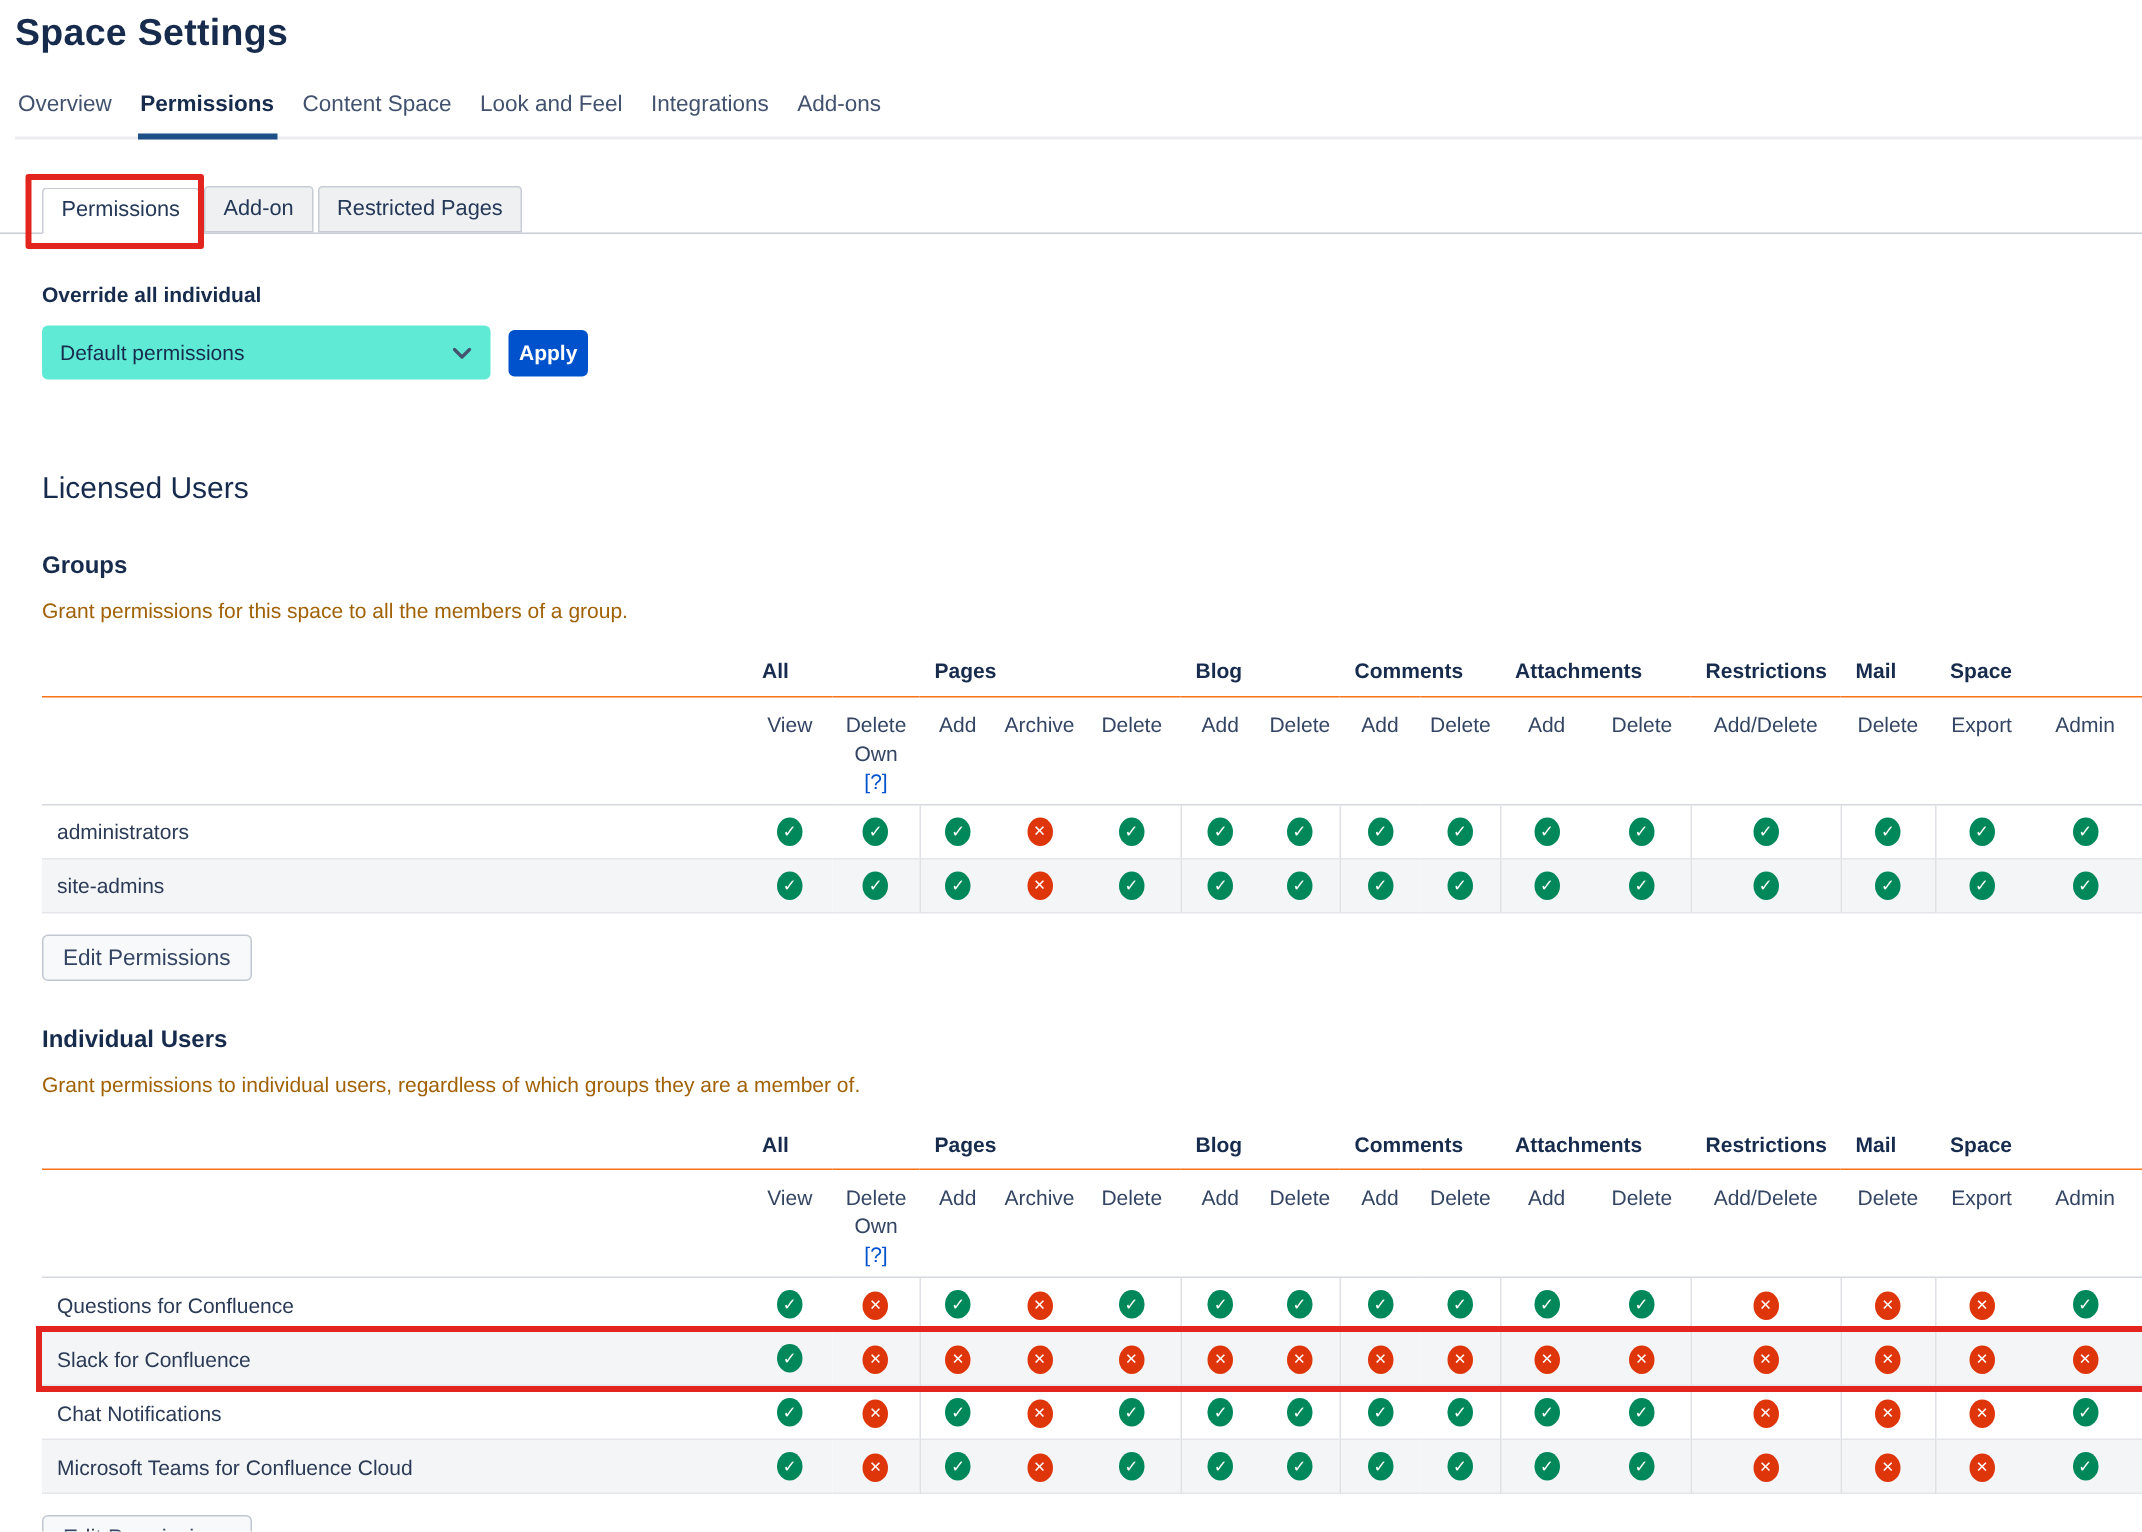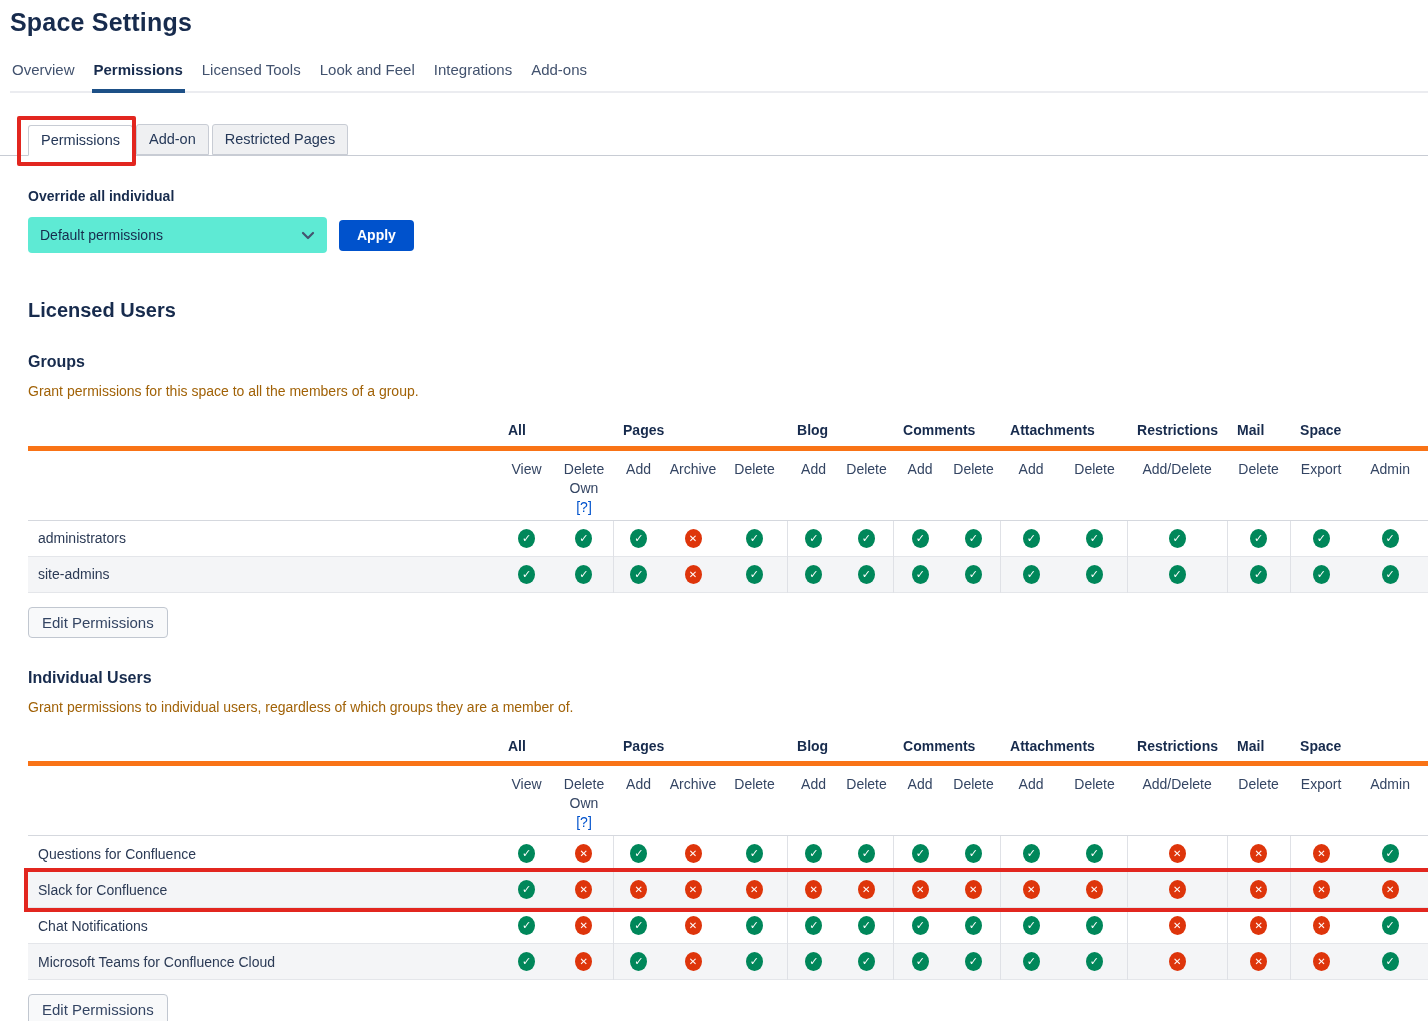--- a/index.html
+++ b/index.html
@@ -26,32 +26,32 @@
   .subtab.active { background:#fff; border-bottom:1px solid #fff; margin-bottom:-1px; position:relative; }
   .subtab-annotation { position:absolute; left:-12px; right:-4px; top:-10px; bottom:-11px;
             border:4px solid var(--annotation); border-radius:2px; pointer-events:none; }
 
   
   .override-label { margin-top:32px; font-size:14px; font-weight:700; color:#172B4D; }
   .override-controls { margin-top:13px; display:flex; align-items:center; gap:12px; }
   .select { width:299px; height:36px; background:#5eead4; border-radius:4px; display:flex; align-items:center;
             justify-content:space-between; padding:0 12px; font-size:14px; color:#172B4D; cursor:pointer; }
   .chev svg { display:block; }
-  .btn-apply { height:31px; padding:0 18px; background:var(--accent_blue); color:#fff; font-weight:700;
+  .btn-apply { height:31px; padding:0 7px; background:var(--accent_blue); color:#fff; font-weight:700;
             font-size:14px; border:none; border-radius:4px; cursor:pointer; font-family:inherit; }
 
-  h2.section-heading { margin:46px 0 0 0; font-size:20px; font-weight:700; color:#172B4D; }
+  h2.section-heading { margin:62px 0 0 0; font-size:20px; font-weight:400; color:#172B4D; }
   h3.sub-heading { margin:31px 12px 0 0; font-size:16px; font-weight:700; color:#172B4D; }
   p.section-desc { margin:12px 0 0 0; font-size:14px; color:#a16207; }
 
   
   table.perm-table { border-collapse:collapse; table-layout:fixed; width:1400px; margin-top:16px; }
   table.perm-table th, table.perm-table td { font-weight:normal; font-size:14px; padding:0; }
   tr.grp-header th { text-align:left; font-weight:700; color:#172B4D; height:33px; padding-left:10px;
-            border-bottom:5px solid #f97316; vertical-align:middle; }
+            border-bottom:1px solid #f97316; vertical-align:middle; }
   tr.col-header th { text-align:center; vertical-align:top; padding-top:9px; height:72px; color:#344563;
             border-bottom:1px solid #D5D8DE; line-height:19px; }
   tr.col-header th .help-link { display:block; color:var(--accent_blue); text-decoration:none; }
   tbody td { height:36px; vertical-align:middle; text-align:center; }
   tbody td.name-cell { text-align:left; padding-left:10px; color:#2B3A55; }
   tbody tr { border-bottom:1px solid #E4E6EA; }
   tbody tr:nth-child(even) { background:#F4F5F7; }
   td.gstart, th.gstart { border-left:1px solid #DFE1E6; }
   tr.annotated { outline:4px solid var(--annotation); outline-offset:0; }
 
@@ -64,21 +64,21 @@
             background:#F8F9FA; border:1px solid #C1C7D0; border-radius:4px; cursor:pointer; font-family:inherit; }
 </style>
 </head>
 <body>
 
 <div class="header-block">
   <h1 class="page-title">Space Settings</h1>
   <nav class="main-nav">
       <div class="nav-item">Overview</div>
       <div class="nav-item active">Permissions</div>
-      <div class="nav-item">Licensed Tools</div>
+      <div class="nav-item">Content Space</div>
       <div class="nav-item">Look and Feel</div>
       <div class="nav-item">Integrations</div>
       <div class="nav-item">Add-ons</div>
     </nav>
 </div>
 
 <div class="subtabs">
     <div class="subtab active">Permissions<div class="subtab-annotation"></div></div>
     <div class="subtab">Add-on</div>
     <div class="subtab">Restricted Pages</div>

